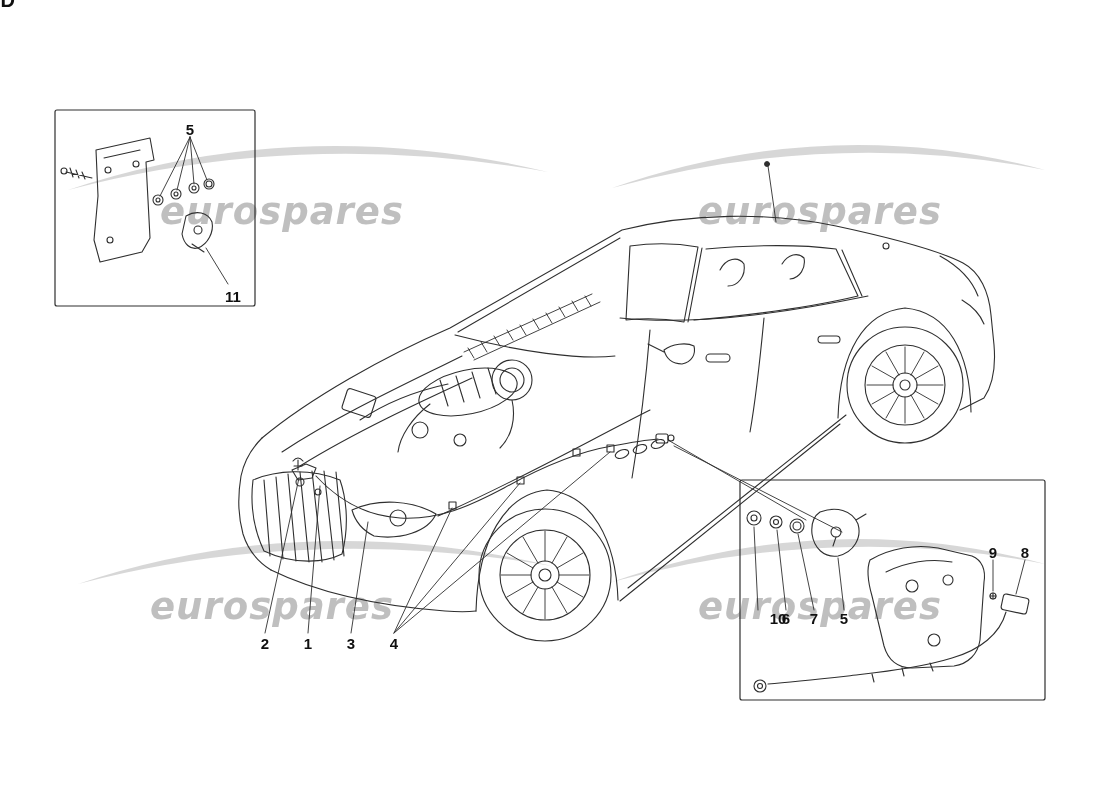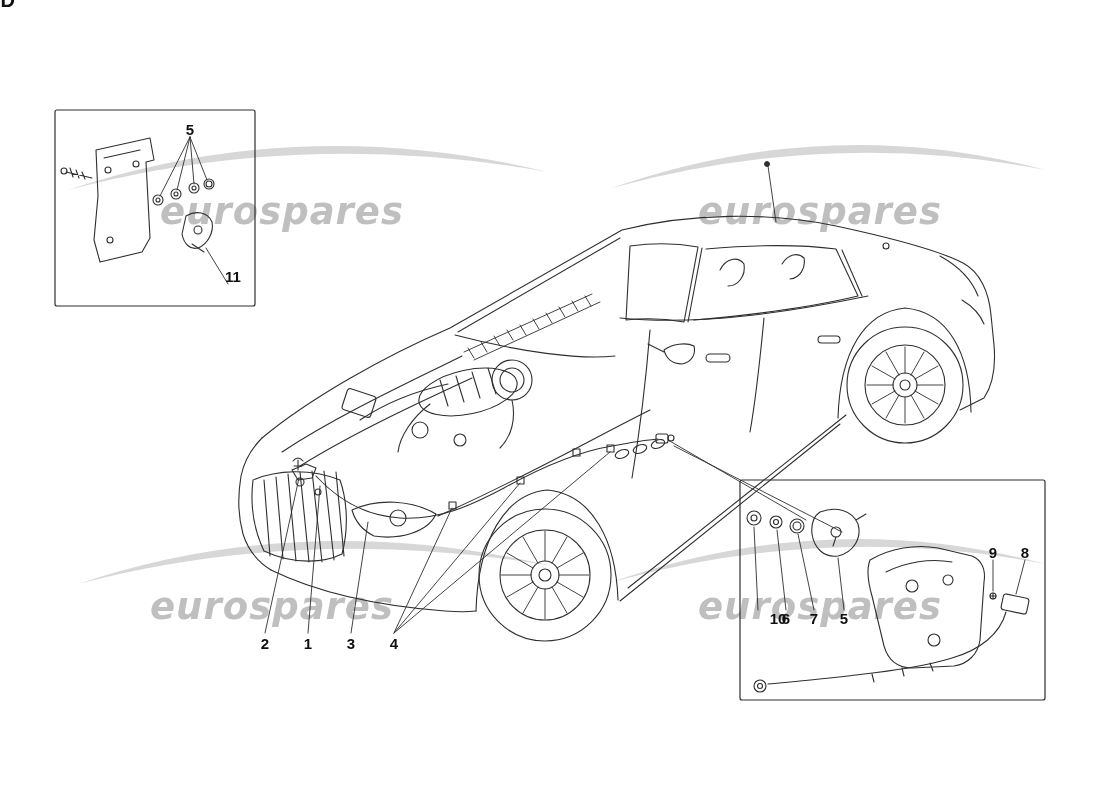--- a/index.html
+++ b/index.html
@@ -225,21 +225,21 @@
         <path d="M 786 610 L 777 530"></path>
         <path d="M 814 610 L 798 534"></path>
         <path d="M 844 610 L 838 558"></path>
         <path d="M 993 560 L 993 591"></path>
         <path d="M 1025 560 L 1016 594"></path>
       </g>
     </g>
   </svg>
 
   <div class="callout" style="left:190px;top:129px;">5</div>
-  <div class="callout" style="left:233px;top:276px;">11</div>
+  <div class="callout" style="left:233px;top:296px;">11</div>
   <div class="callout" style="left:265px;top:643px;">2</div>
   <div class="callout" style="left:308px;top:643px;">1</div>
   <div class="callout" style="left:351px;top:643px;">3</div>
   <div class="callout" style="left:394px;top:643px;">4</div>
   <div class="callout" style="left:778px;top:618px;">10</div>
   <div class="callout" style="left:786px;top:618px;">6</div>
   <div class="callout" style="left:814px;top:618px;">7</div>
   <div class="callout" style="left:844px;top:618px;">5</div>
   <div class="callout" style="left:993px;top:552px;">9</div>
   <div class="callout" style="left:1025px;top:552px;">8</div>

